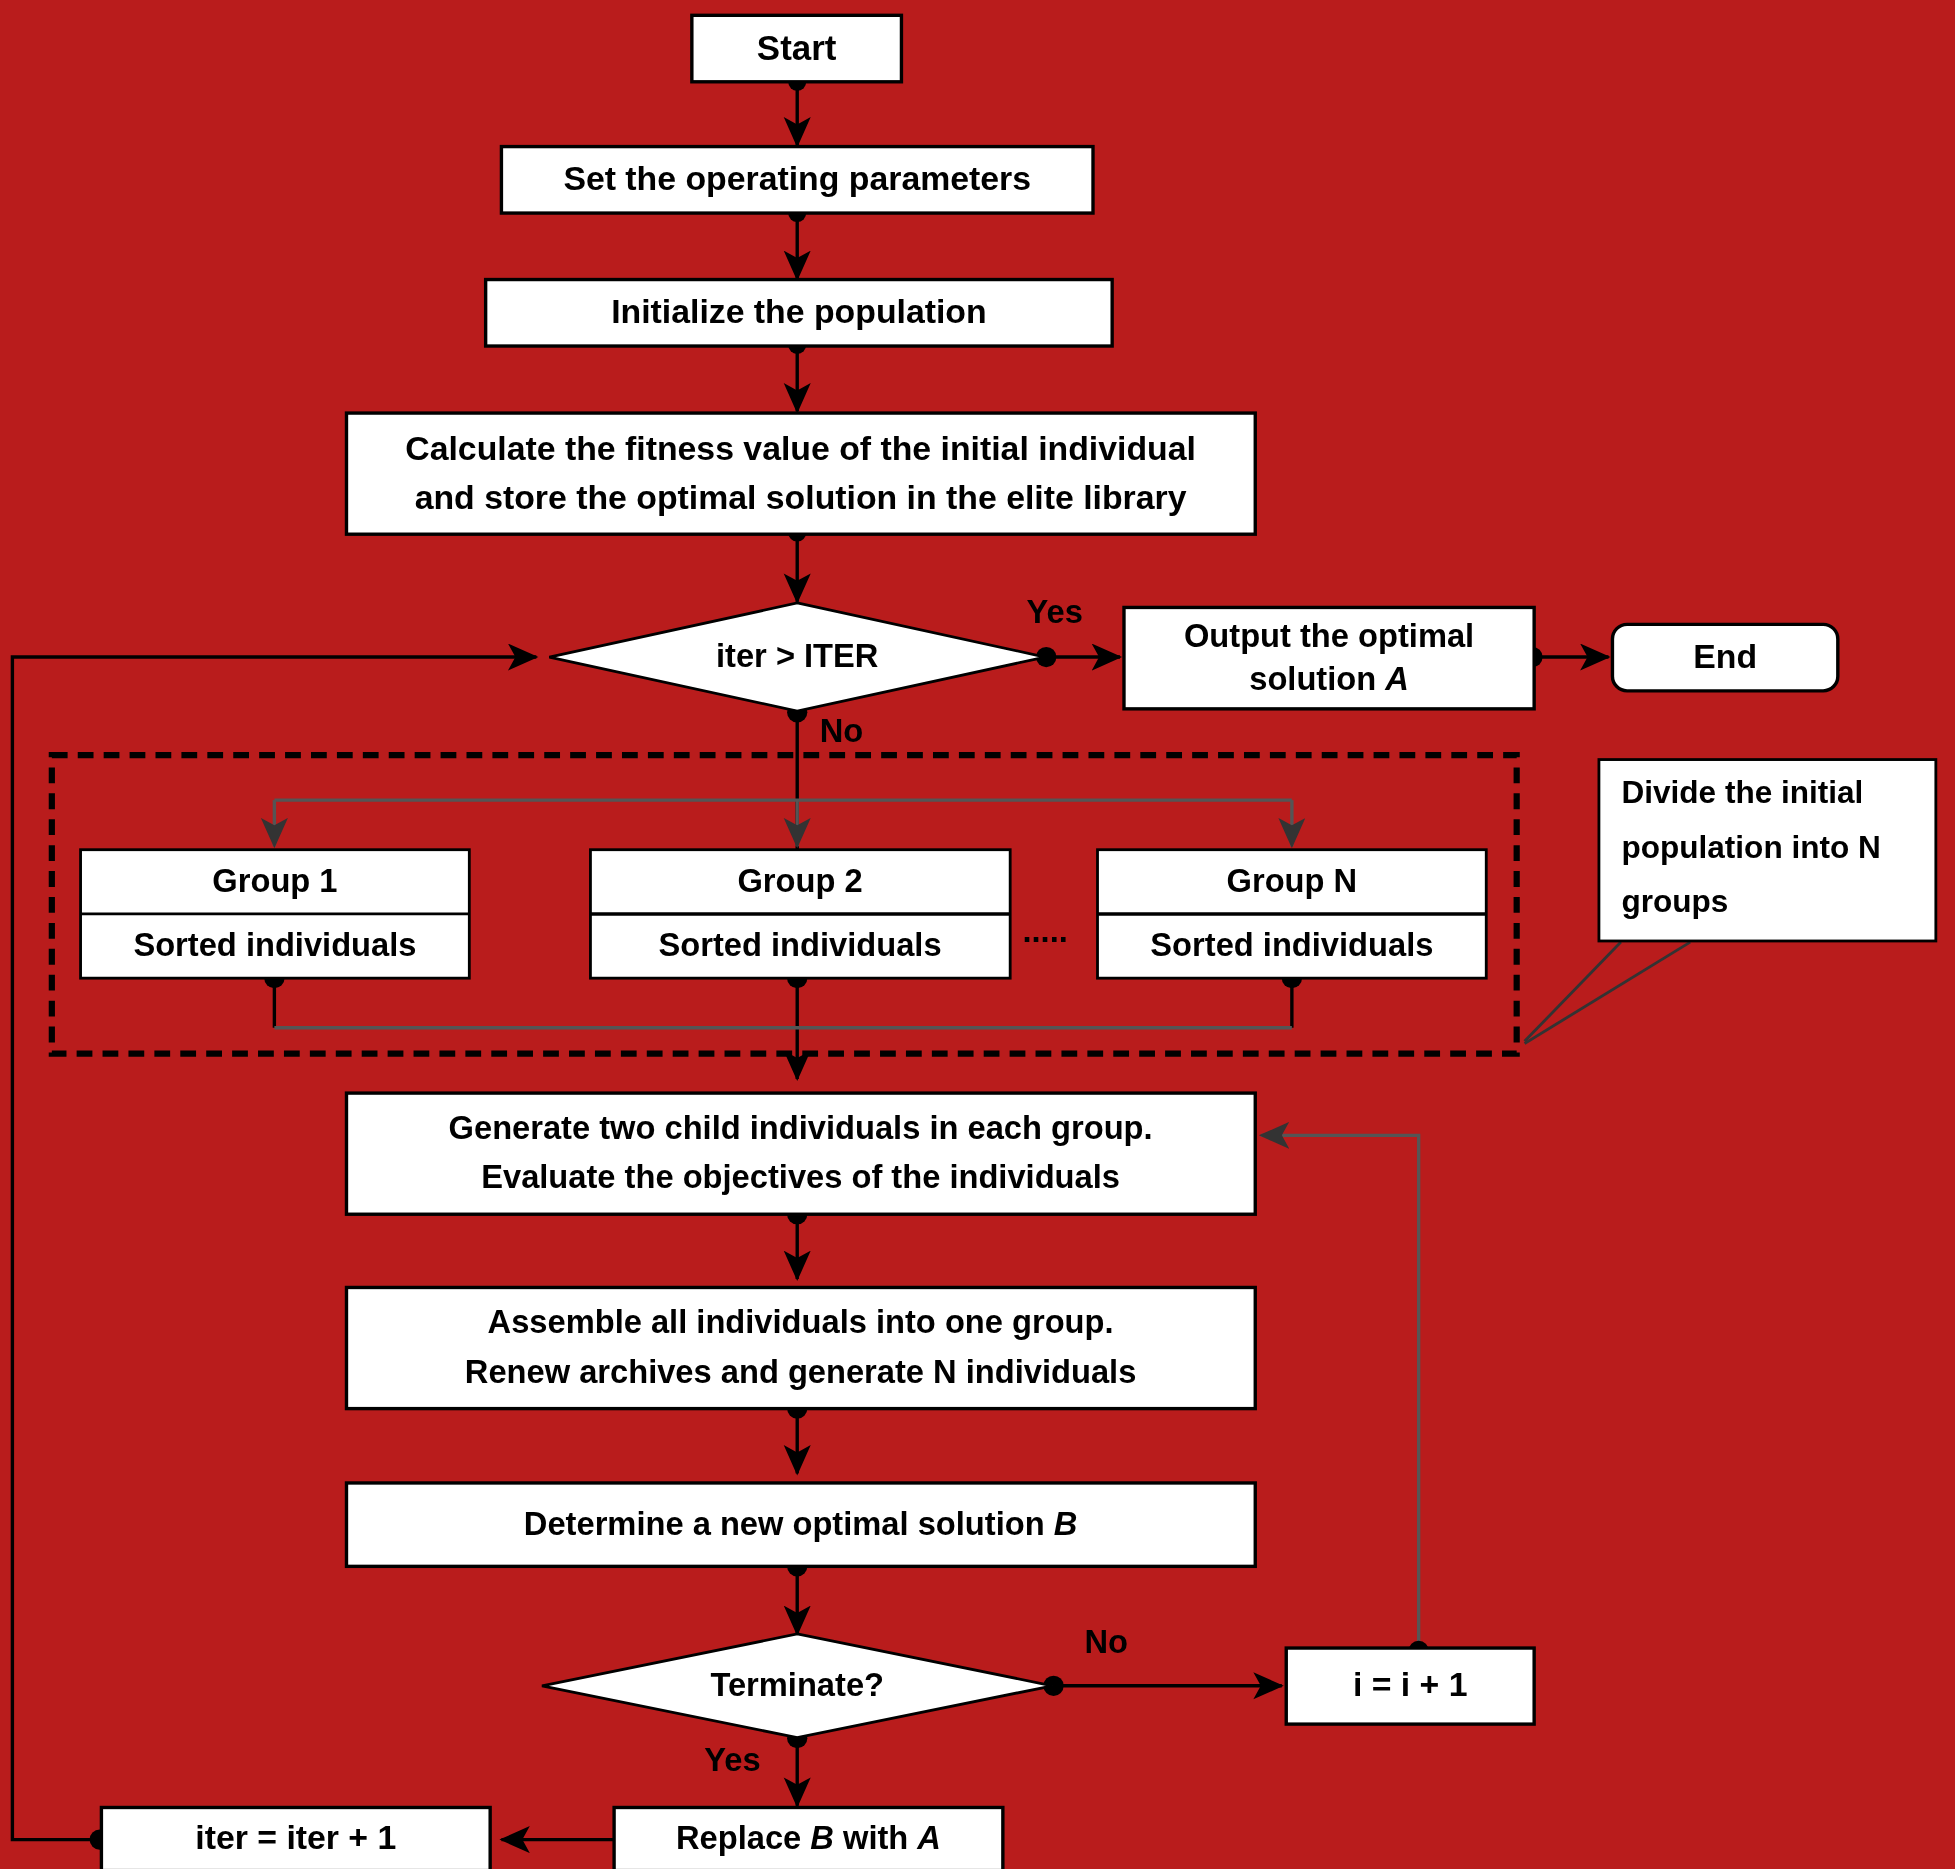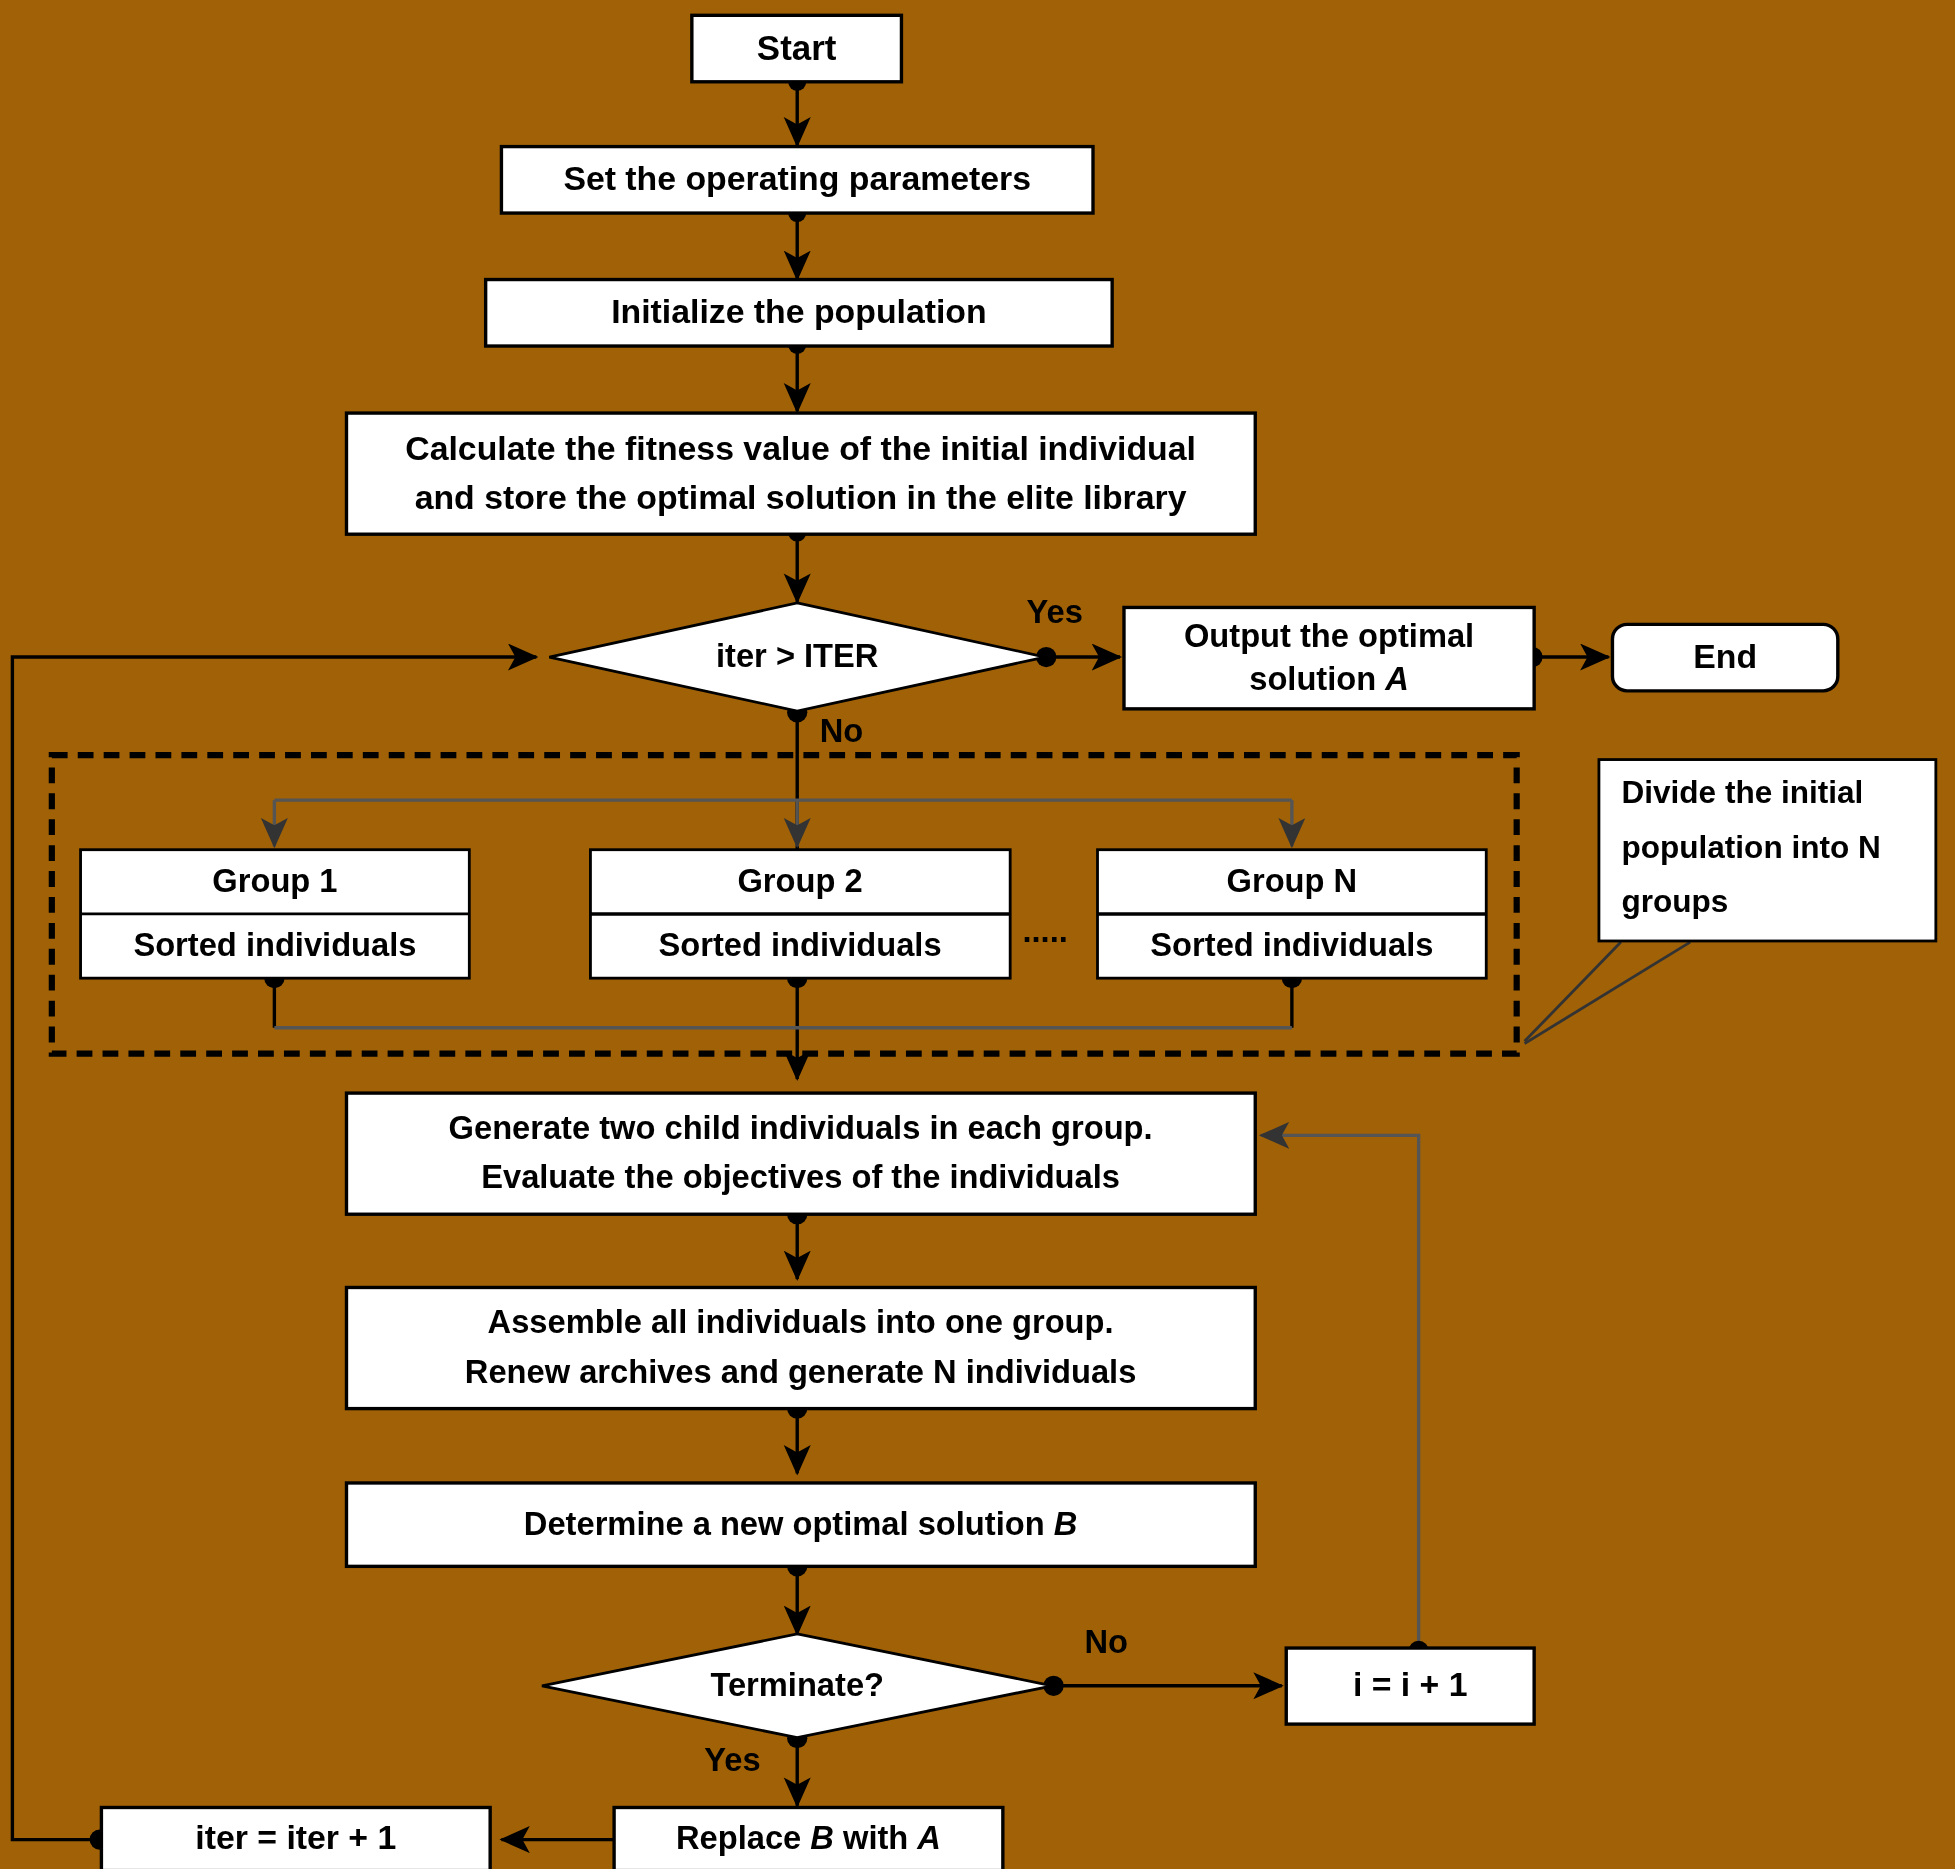--- a/index.html
+++ b/index.html
@@ -4,21 +4,21 @@
 <style>
   html, body {
     margin: 0;
     padding: 0;
     background: #ffffff;
   }
   #root {
     position: relative;
     width: 1955px;
     height: 1869px;
-    background: #a16207;
+    background: #b91c1c;
     font-family: "Liberation Sans", sans-serif;
   }
   svg.flow {
     position: absolute;
     top: 0;
     left: 0;
     width: 1955px;
     height: 1869px;
     overflow: visible;
   }

